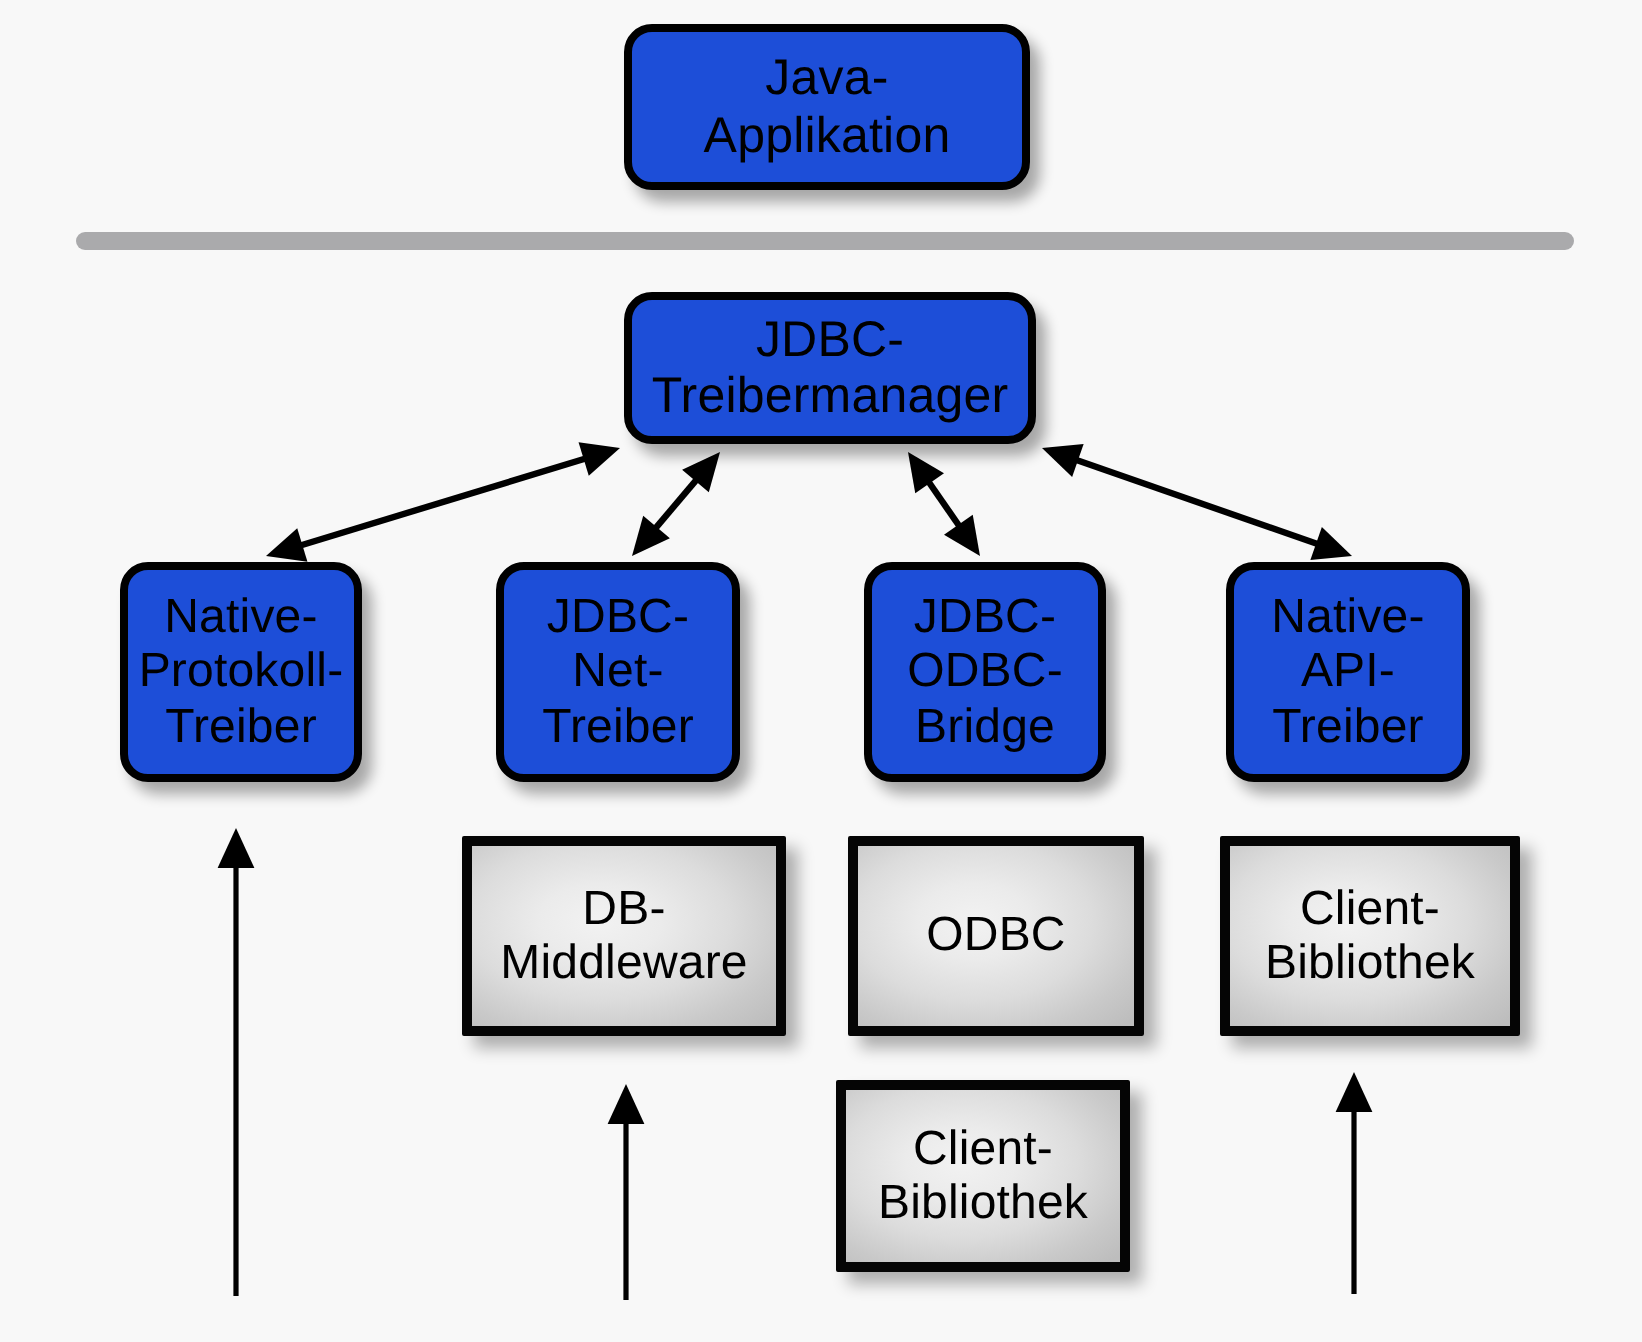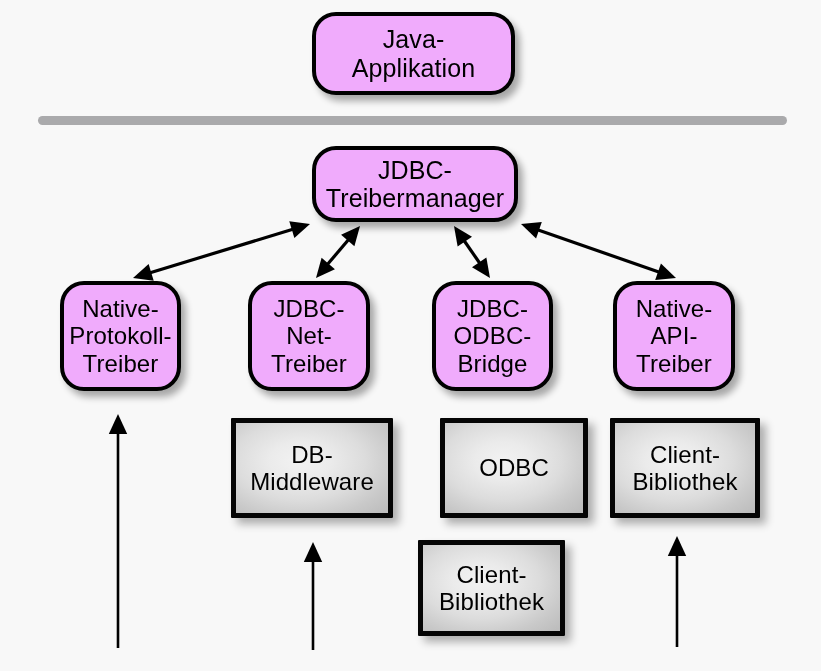--- a/index.html
+++ b/index.html
@@ -30,23 +30,23 @@
     z-index: 3;
   }
   .node .label {
     display: block;
     white-space: pre-line;
     letter-spacing: 0.1px;
   }
 
   
   .node.rounded {
-    background: #f0abfc;
+    background: #1d4ed8;
     border: 4px solid #000000;
-    border-radius: 24px;
+    border-radius: 14px;
     box-shadow: 5px 6px 7px rgba(0,0,0,0.33);
   }
 
   
   .node.gradient {
     border: 5px solid #050505;
     border-radius: 1px;
     background:
       radial-gradient(ellipse 78% 80% at 42% 42%,
         #f2f2f2 0%,
@@ -149,21 +149,21 @@
     </div>
     <div class="node rounded" style="left: 613px; top: 281px; width: 122px; height: 110px; font-size: 24px;">
       <span class="label">Native-
 API-
 Treiber</span>
     </div>
     <div class="node gradient" style="left: 231px; top: 418px; width: 162px; height: 100px; font-size: 24px;">
       <span class="label">DB-
 Middleware</span>
     </div>
-    <div class="node gradient" style="left: 440px; top: 418px; width: 148px; height: 100px; font-size: 24px;">
+    <div class="node gradient" style="left: 424px; top: 418px; width: 148px; height: 100px; font-size: 24px;">
       <span class="label">ODBC</span>
     </div>
     <div class="node gradient" style="left: 610px; top: 418px; width: 150px; height: 100px; font-size: 24px;">
       <span class="label">Client-
 Bibliothek</span>
     </div>
     <div class="node gradient" style="left: 418px; top: 540px; width: 147px; height: 96px; font-size: 24px;">
       <span class="label">Client-
 Bibliothek</span>
     </div>

